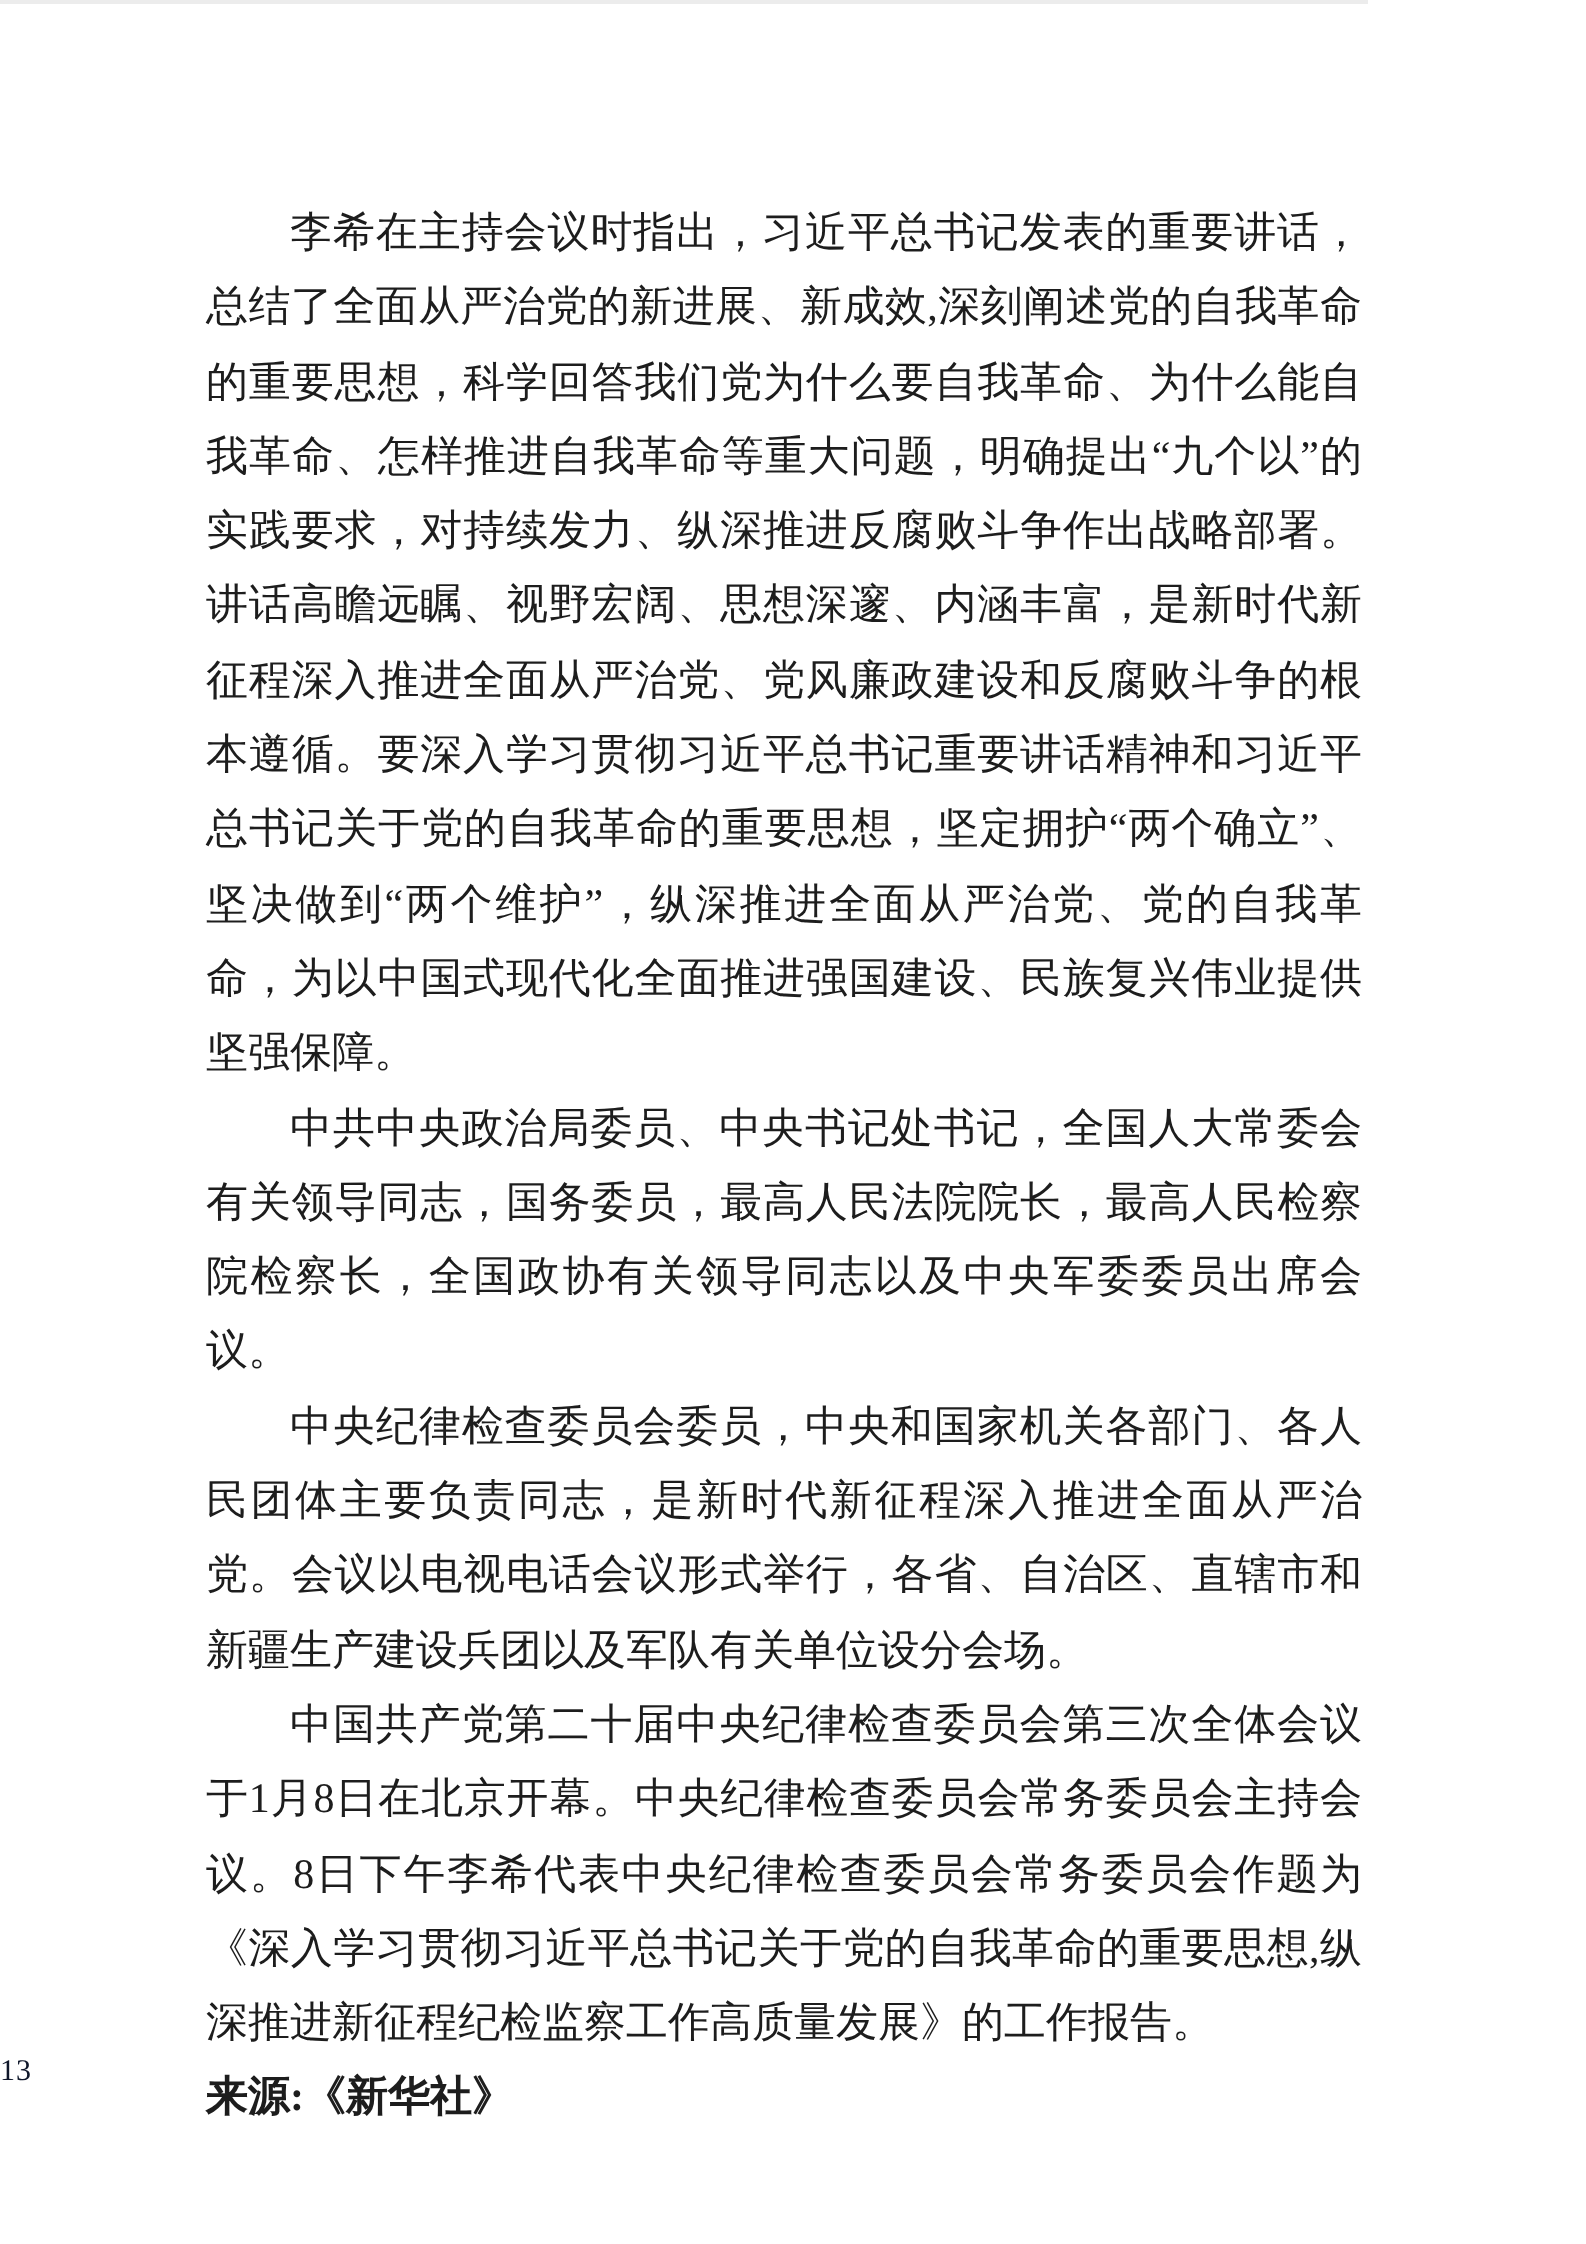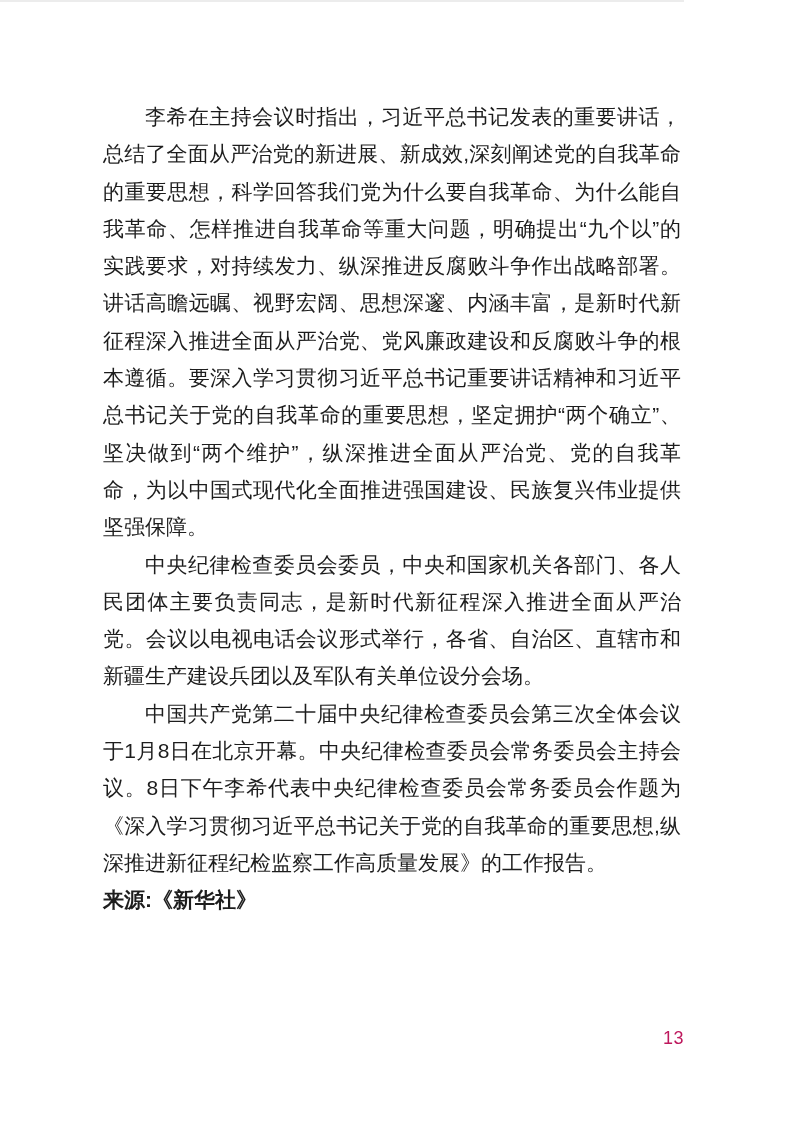--- a/index.html
+++ b/index.html
@@ -6,21 +6,21 @@
     margin: 0;
     padding: 0;
     background: #ffffff;
   }
   .page {
     position: relative;
     width: 684px;
     height: 1122px;
     background: #ffffff;
     overflow: hidden;
-    font-family: Liberation Sans, sans-serif;
+    font-family: Liberation Serif, serif;
     border-top: 2px solid #ececec;
     box-sizing: border-box;
   }
   .content {
     position: absolute;
     left: 103px;
     top: 96px;
     width: 578px;
     color: #1d1d1d;
     font-size: 21px;
@@ -39,30 +39,31 @@
     padding: 0;
     text-indent: 0;
     text-align: left;
     font-weight: bold;
   }
   .page-number {
     position: absolute;
     top: 1026px;
     left: 0;
     width: 100%;
-    text-align: right;
-    font-size: 18px;
-    color: #be185d;
+    text-align: left;
+    font-size: 15px;
+    color: #0f172a;
     letter-spacing: 0.5px;
   }
 </style>
 </head>
 <body>
 
 <div class="page">
   <div class="content">
     <p class="para">李希在主持会议时指出，习近平总书记发表的重要讲话，总结了全面从严治党的新进展、新成效,深刻阐述党的自我革命的重要思想，科学回答我们党为什么要自我革命、为什么能自我革命、怎样推进自我革命等重大问题，明确提出“九个以”的实践要求，对持续发力、纵深推进反腐败斗争作出战略部署。讲话高瞻远瞩、视野宏阔、思想深邃、内涵丰富，是新时代新征程深入推进全面从严治党、党风廉政建设和反腐败斗争的根本遵循。要深入学习贯彻习近平总书记重要讲话精神和习近平总书记关于党的自我革命的重要思想，坚定拥护“两个确立”、坚决做到“两个维护”，纵深推进全面从严治党、党的自我革命，为以中国式现代化全面推进强国建设、民族复兴伟业提供坚强保障。</p>
+    <p class="para">中共中央政治局委员、中央书记处书记，全国人大常委会有关领导同志，国务委员，最高人民法院院长，最高人民检察院检察长，全国政协有关领导同志以及中央军委委员出席会议。</p>
     <p class="para">中央纪律检查委员会委员，中央和国家机关各部门、各人民团体主要负责同志，是新时代新征程深入推进全面从严治党。会议以电视电话会议形式举行，各省、自治区、直辖市和新疆生产建设兵团以及军队有关单位设分会场。</p>
     <p class="para">中国共产党第二十届中央纪律检查委员会第三次全体会议于1月8日在北京开幕。中央纪律检查委员会常务委员会主持会议。8日下午李希代表中央纪律检查委员会常务委员会作题为《深入学习贯彻习近平总书记关于党的自我革命的重要思想,纵深推进新征程纪检监察工作高质量发展》的工作报告。</p>
     <p class="source">来源:《新华社》</p>
   </div>
   <div class="page-number">13</div>
 </div>
 
 </body></html>

